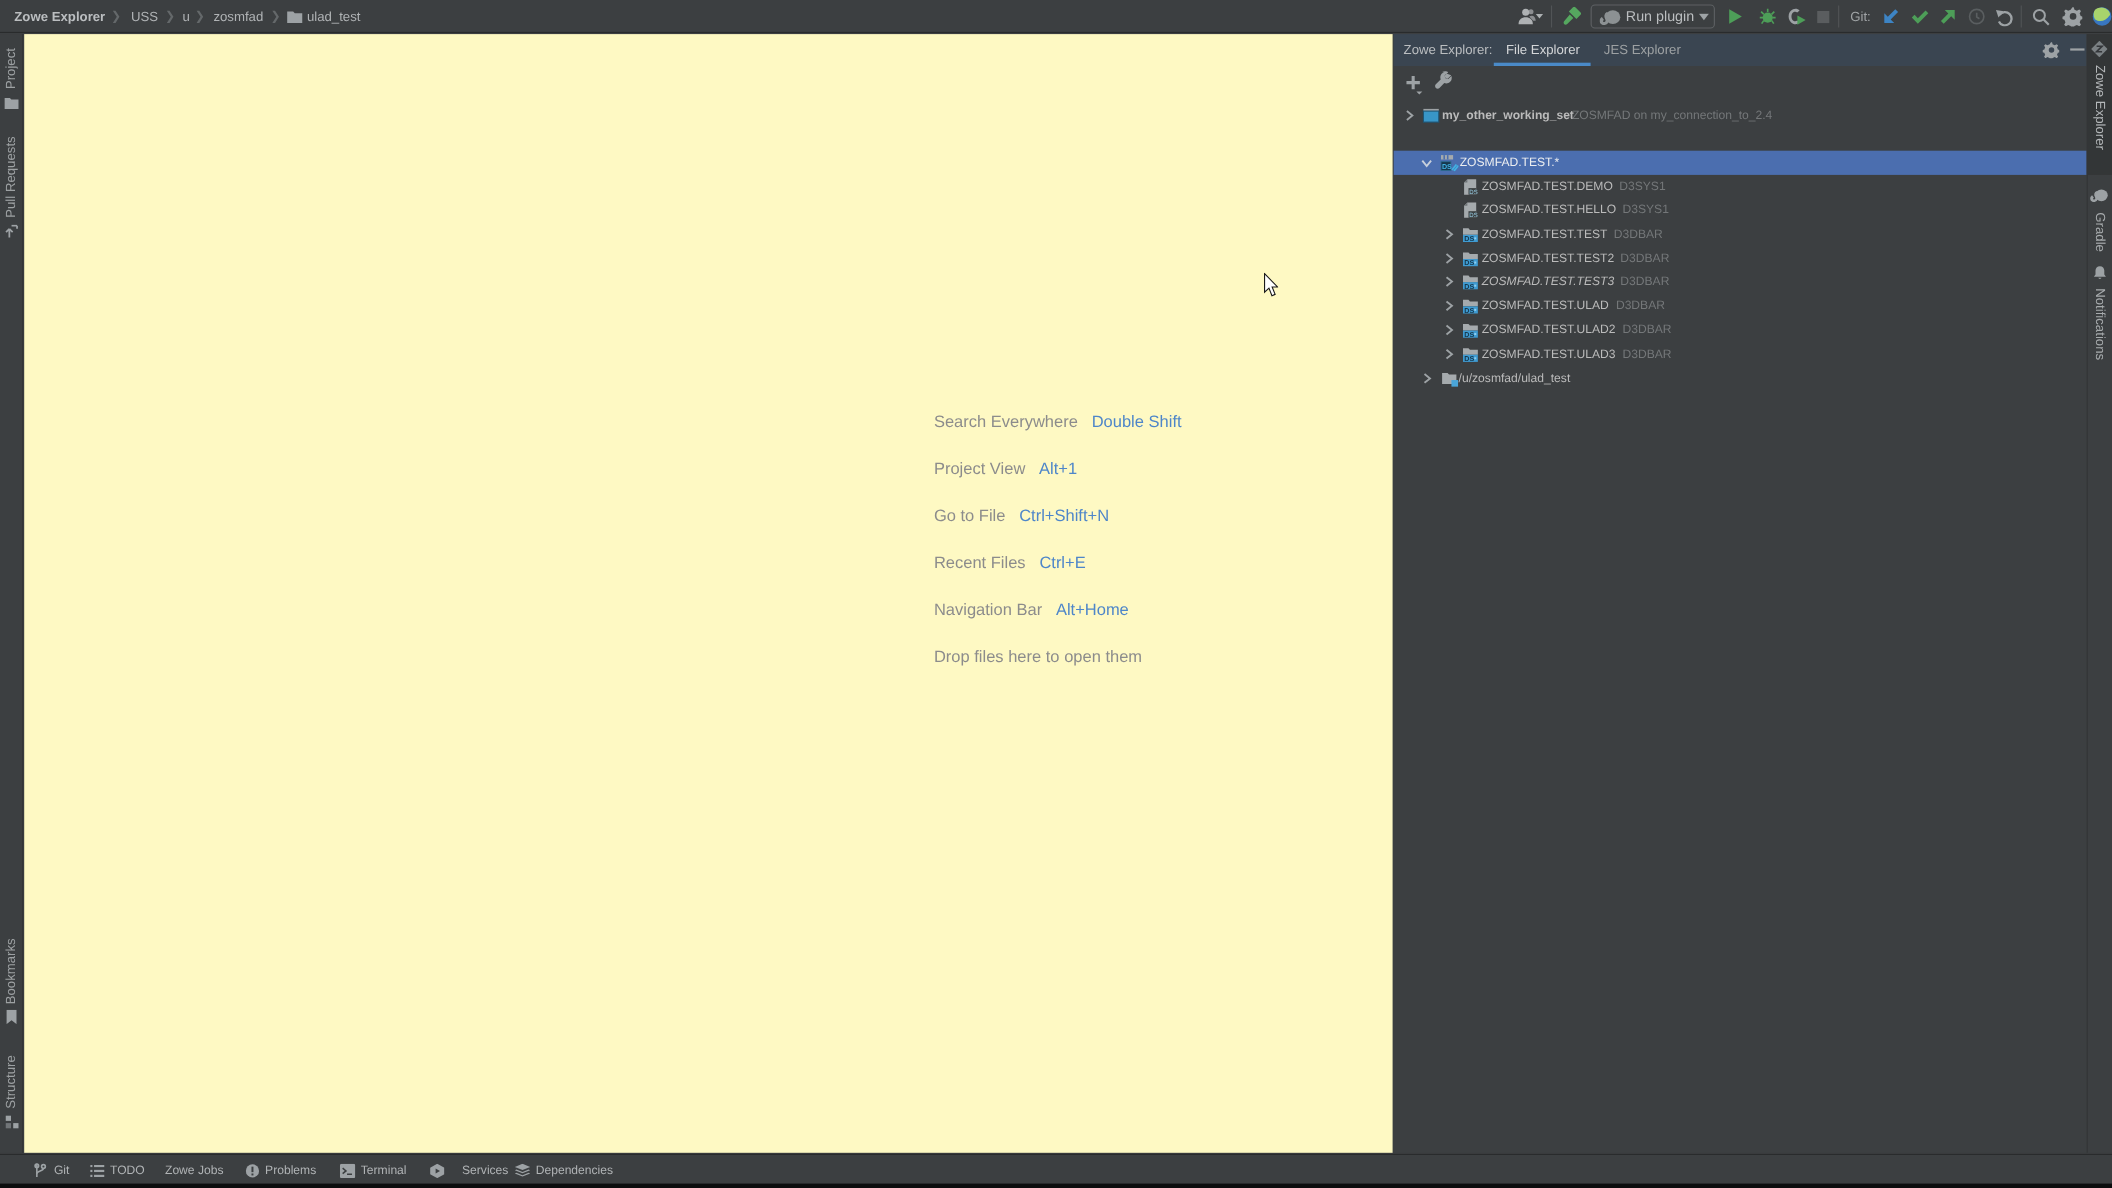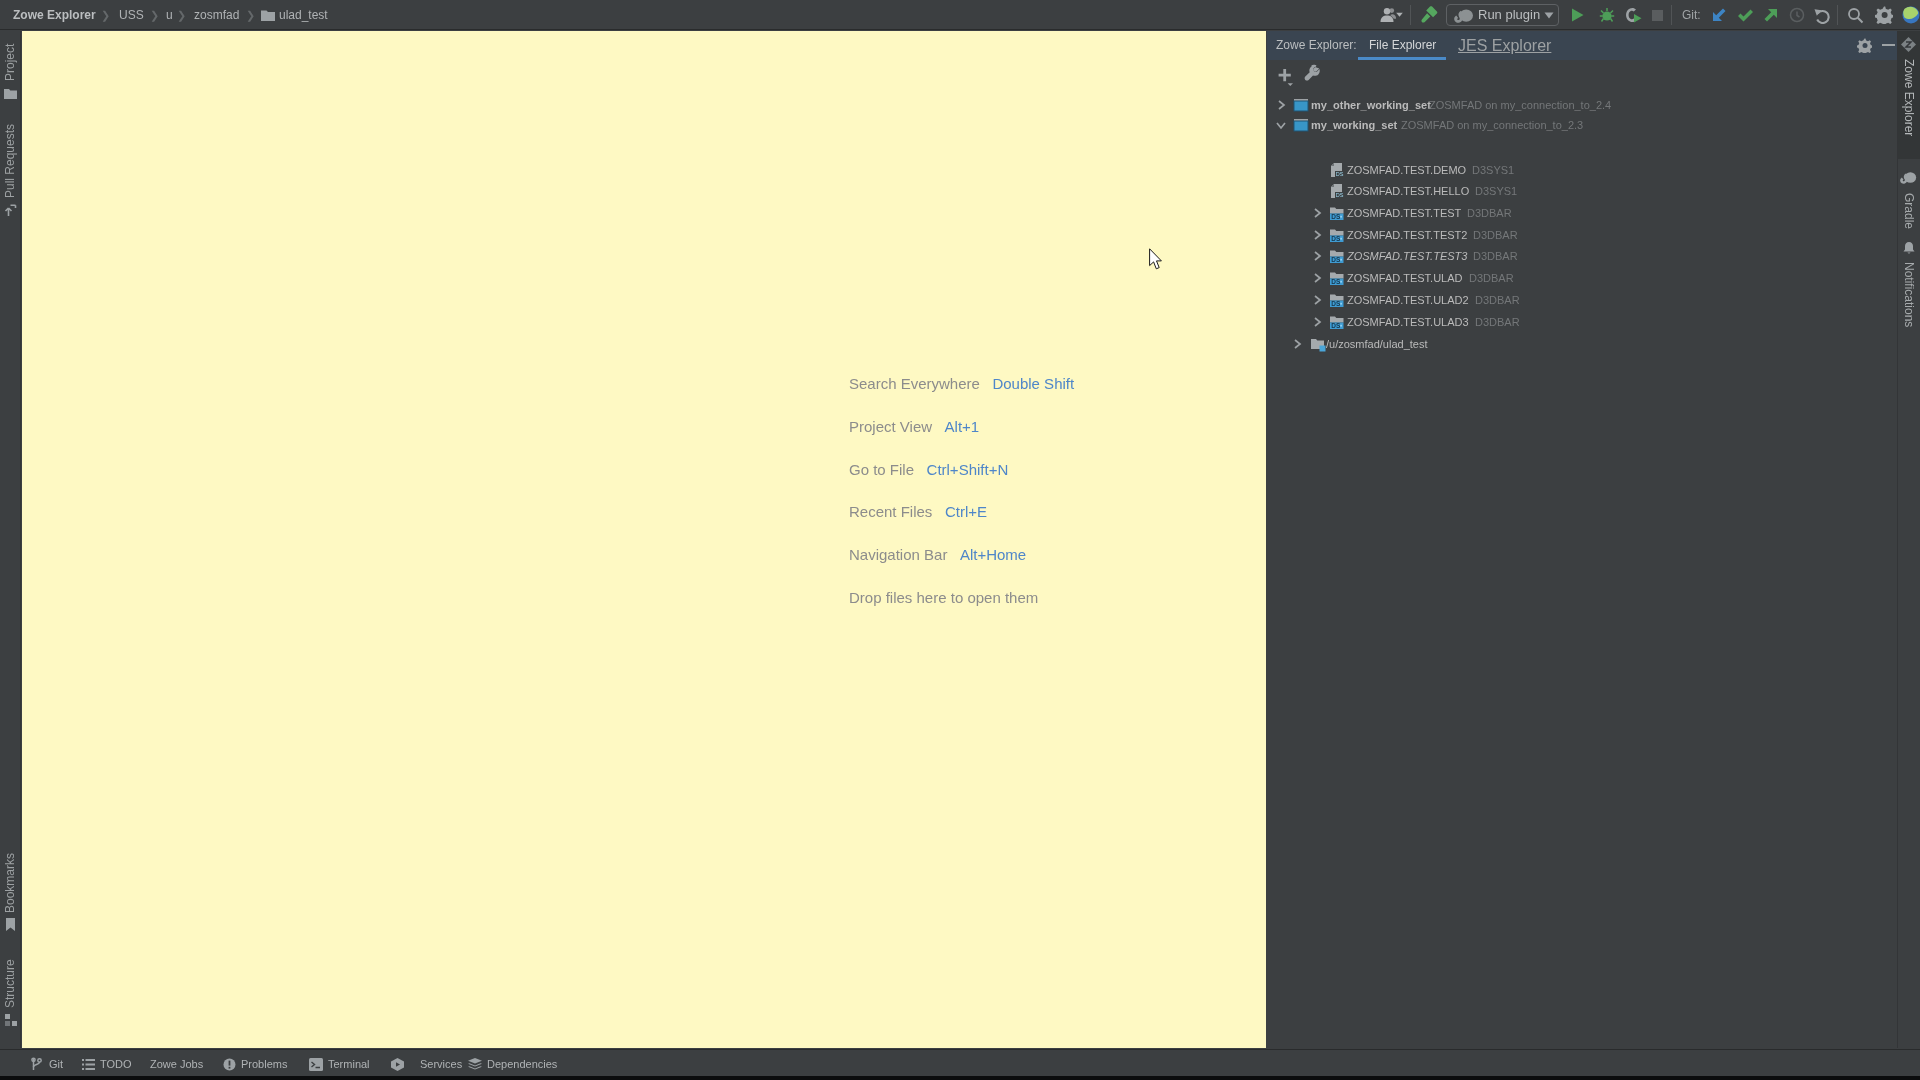--- a/index.html
+++ b/index.html
@@ -177,21 +177,21 @@
         </g>
       </svg>
       <span style="margin-left:6px;">Structure</span>
     </div>
   </div>
   <div class="abs" id="panel">
     <div id="panelheader">
       <div class="abs" style="left:9px; top:0; height:29px; line-height:29px; font-size:12px; color:#bbbec0;">Zowe Explorer:</div>
       <div class="abs" style="left:102px; top:0; height:29px; line-height:29px; font-size:12px; color:#d4d6d8;">File Explorer</div>
       <div class="abs" style="left:91px; top:26px; width:88px; height:3px; background:#4a8ac8;"></div>
-      <div class="abs" style="left:191px; top:0; height:29px; line-height:29px; font-size:16px; color:#9da1a3;text-decoration:underline;">JES Explorer</div>
+      <div class="abs" style="left:191px; top:0; height:29px; line-height:29px; font-size:12px; color:#9da1a3;">JES Explorer</div>
       <svg class="abs" style="left:590px; top:7px;" width="15" height="15" viewBox="0 0 18 18">
         <path fill="#9da2a5" d="M9 0.5 L10.2 0.5 L10.9 2.9 a6.3 6.3 0 0 1 2.2 0.9 l2.2-1.2 1.5 1.5 -1.2 2.2 a6.3 6.3 0 0 1 0.9 2.2 l2.4 0.7 0 2.1 -2.4 0.7 a6.3 6.3 0 0 1 -0.9 2.2 l1.2 2.2 -1.5 1.5 -2.2-1.2 a6.3 6.3 0 0 1 -2.2 0.9 l-0.7 2.4 -2.1 0 -0.7-2.4 a6.3 6.3 0 0 1 -2.2-0.9 l-2.2 1.2 -1.5-1.5 1.2-2.2 a6.3 6.3 0 0 1 -0.9-2.2 l-2.4-0.7 0-2.1 2.4-0.7 a6.3 6.3 0 0 1 0.9-2.2 l-1.2-2.2 1.5-1.5 2.2 1.2 a6.3 6.3 0 0 1 2.2-0.9 Z"></path>
         <circle cx="9.6" cy="8.9" r="3" fill="#3a4551"></circle>
       </svg>
       <div class="abs" style="left:615px; top:13px; width:13px; height:2px; background:#9da2a5;"></div>
     </div>
     <div id="paneltoolbar">
       <svg class="abs" style="left:10px; top:8px;" width="17" height="19" viewBox="0 0 17 19">
         <path d="M6.3 1 L9.1 1 L9.1 5.7 L13.8 5.7 L13.8 8.5 L9.1 8.5 L9.1 13.2 L6.3 13.2 L6.3 8.5 L1.6 8.5 L1.6 5.7 L6.3 5.7 Z" fill="#9da2a5"></path>
         <path d="M10.6 15.2 L16 15.2 L13.3 18 Z" fill="#9da2a5"></path>
@@ -208,32 +208,35 @@
           </svg>
         <span class="ticon" style="left:26px;">
             <svg width="16" height="16" viewBox="0 0 16 16">
               <rect x="1" y="2" width="14" height="3" fill="#9da2a5"></rect>
               <rect x="1" y="4" width="14" height="10" fill="#3896c8" stroke="#1f5574" stroke-width="1"></rect>
             </svg>
           </span>
         <span class="nm" style="position:absolute; left:44px; font-weight:bold;">my_other_working_set</span>
         <span class="sec" style="position:absolute; left:162px;">ZOSMFAD on my_connection_to_2.4</span>
       </div>
-      <div class="trow" style="top:21px;">
-        <svg class="chev" style="left:8px;" viewBox="0 0 12 14">
-            <path d="M2 5 L6 10 L10 5" stroke="#9da2a5" stroke-width="1.7" fill="none"></path>
-          </svg>
-        <span class="ticon" style="left:26px;">
-            <svg width="16" height="16" viewBox="0 0 16 16">
-              <rect x="1" y="2" width="14" height="3" fill="#9da2a5"></rect>
-              <rect x="1" y="4" width="14" height="10" fill="#3896c8" stroke="#1f5574" stroke-width="1"></rect>
-            </svg>
-          </span>
-        <span class="nm" style="position:absolute; left:44px; font-weight:bold;">my_working_set</span>
-        <span class="sec" style="position:absolute; left:134px;">ZOSMFAD on my_connection_to_2.3</span>
+      <div class="trow" style="top:44px; background:#4b6eaf;">
+        <svg class="chev" style="left:24px;" viewBox="0 0 12 14">
+            <path d="M2 5 L6 10 L10 5" stroke="#c8d0dc" stroke-width="1.7" fill="none"></path>
+          </svg>
+        <span class="ticon" style="left:42px;">
+            <svg width="17" height="16" viewBox="0 0 17 16">
+          <rect x="1" y="1" width="11" height="4" fill="#a5aaad"></rect>
+              <rect x="3.2" y="1" width="1.4" height="4" fill="#4b6eaf"></rect>
+              <rect x="6.4" y="1" width="1.4" height="4" fill="#4b6eaf"></rect>
+          <rect x="1" y="7" width="9" height="8" fill="#16384d" stroke="#2d6a8e" stroke-width="0.8"></rect>
+          <text x="1.8" y="13.6" font-size="6.5" font-weight="bold" fill="#41b1e3" font-family="Liberation Sans">DS</text>
+          <path d="M11 14.5 L15 9.5 M12.8 15.5 L16.8 10.5" stroke="#41b1e3" stroke-width="1.6"></path>
+        </svg>
+          </span>
+        <span style="position:absolute; left:60px; color:#eceef0;">ZOSMFAD.TEST.*</span>
       </div>
       <div class="trow" style="top:66px;">
         <span class="ticon" style="left:62px;">
             <svg width="15" height="16" viewBox="0 0 15 16">
           <path d="M5 1 L13 1 L13 15 L2 15 L2 4 Z" fill="#a5aaad"></path>
               <path d="M5 1 L5 4 L2 4 Z" fill="#6f7477"></path>
           <rect x="6" y="9" width="7" height="6" fill="#3c4143"></rect>
               <text x="6.7" y="14.3" font-size="5.5" fill="#9fd6ee" font-family="Liberation Sans">DS</text>
         </svg>
           </span>

